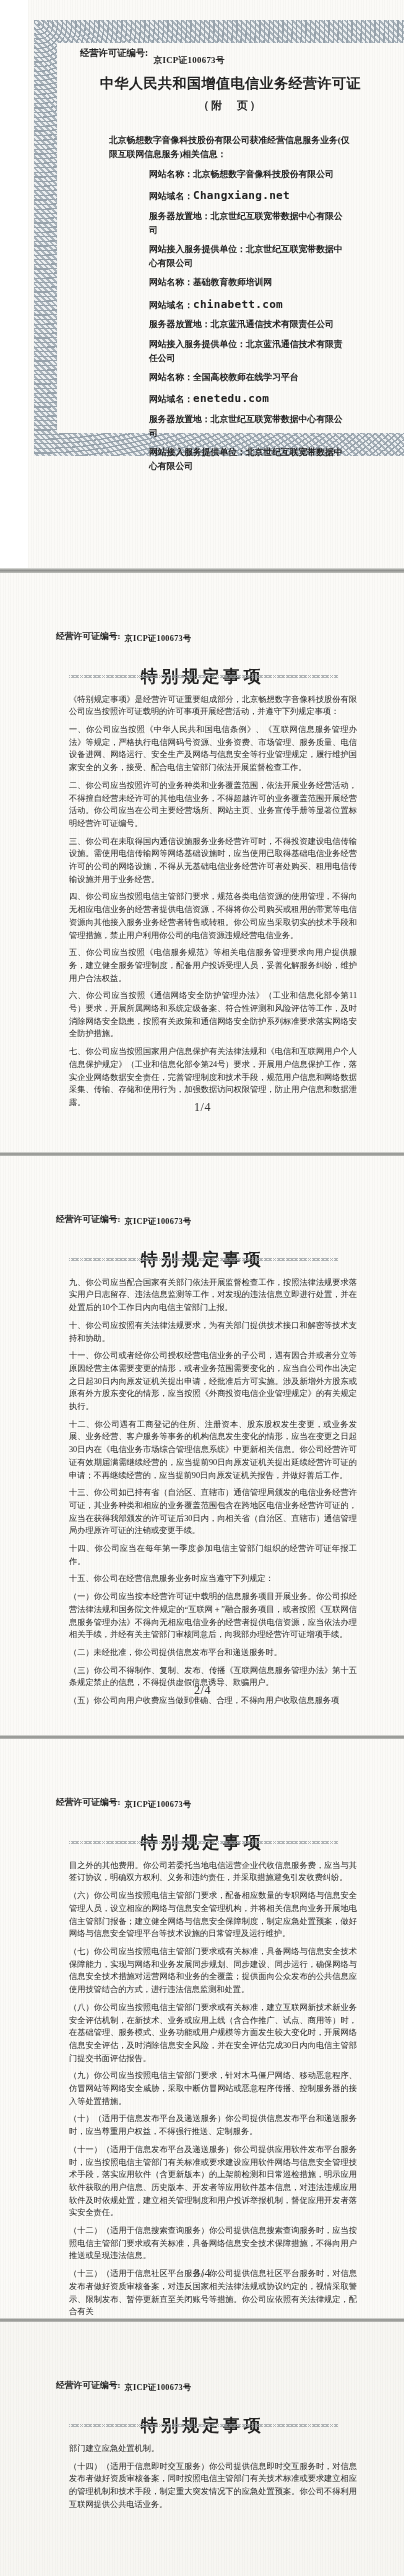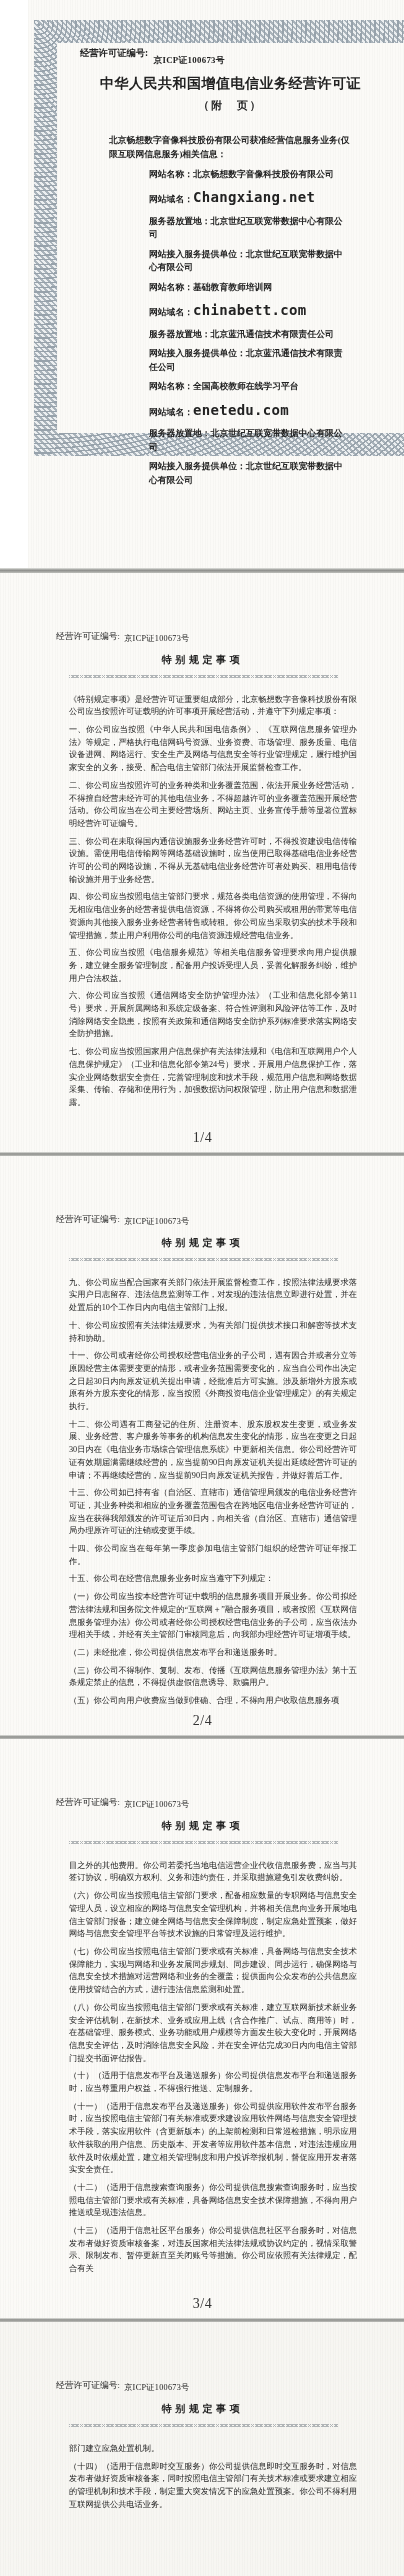--- a/index.html
+++ b/index.html
@@ -23,36 +23,36 @@
   .cert-head .num{display:inline-block;transform:translateY(7.2px);font-size:8.8px;font-weight:bold;letter-spacing:0.3px;margin-left:5.2px;}
   .cert-title{position:absolute;left:0;right:0;top:75px;text-align:center;
     font-size:14px;font-weight:bold;letter-spacing:0.5px;}
   .cert-subtitle{position:absolute;left:0;right:0;top:99px;text-align:center;
     font-size:10.8px;font-weight:bold;letter-spacing:2.1px;}
   .cert-body{position:absolute;left:81px;top:134px;width:242px;
     font-size:8.8px;font-weight:bold;line-height:1.56;word-break:break-all;}
   .cert-intro{margin:0 0 6.2px 0;}
   .entry{margin:0 0 5.7px 0;padding-left:40px;}
   .entry-value.mono{font-family:"DejaVu Sans Mono","Liberation Mono",monospace;
-    font-weight:bold;font-size:14px;letter-spacing:0.3px;}
+    font-weight:bold;font-size:11px;letter-spacing:0.3px;}
 
   
-  .phead{position:absolute;left:56px;top:58px;font-size:8.8px;font-weight:normal;white-space:nowrap;}
+  .phead{position:absolute;left:56px;top:58px;font-size:8.8px;font-weight:bold;white-space:nowrap;}
   .phead .num{display:inline-block;transform:translateY(1.5px);font-size:8.2px;letter-spacing:0.3px;margin-left:4.1px;}
-  .ptitle{position:absolute;left:0;right:0;top:80px;text-align:center;
-    font-size:10px;font-weight:bold;letter-spacing:3.6px;}
+  .ptitle{position:absolute;left:0;right:0;top:92px;text-align:center;
+    font-size:17px;font-weight:bold;letter-spacing:3.6px;}
   .pzig{position:absolute;left:69px;top:102px;width:269px;height:3.6px;opacity:.75;
     background-image:
       repeating-linear-gradient(135deg,#9aa0a4 0 1.3px,transparent 1.3px 3.1px),
       repeating-linear-gradient(45deg,#9aa0a4 0 1.3px,transparent 1.3px 3.1px);}
   .pbody{position:absolute;left:64px;top:116px;width:298px;
     font-size:8.2px;line-height:12.7px;text-align:justify;word-break:break-all;}
   .pbody p{margin:5px;}
-  .pfoot{position:absolute;left:0;right:0;top:557px;text-align:center;
-    font-size:14px;color:#333;letter-spacing:0.5px;}
+  .pfoot{position:absolute;left:0;right:0;top:527px;text-align:center;
+    font-size:12px;color:#333;letter-spacing:0.5px;}
   .page5{background-color:#f7f6f2;}
 </style>
 </head>
 <body>
 
 <div id="canvas">
 
   <div class="page" style="height:568px;margin-left:28px;">
     <div class="cert-frame">
       <div class="cert-inner"></div>
@@ -149,21 +149,21 @@
     <div class="pzig"></div>
     <div class="pbody">
 
     <p class="para">九、你公司应当配合国家有关部门依法开展监督检查工作，按照法律法规要求落实用户日志留存、违法信息监测等工作，对发现的违法信息立即进行处置，并在处置后的10个工作日内向电信主管部门上报。</p>
         <p class="para">十、你公司应按照有关法律法规要求，为有关部门提供技术接口和解密等技术支持和协助。</p>
         <p class="para">十一、你公司或者经你公司授权经营电信业务的子公司，遇有因合并或者分立等原因经营主体需要变更的情形，或者业务范围需要变化的，应当自公司作出决定之日起30日内向原发证机关提出申请，经批准后方可实施。涉及新增外方股东或原有外方股东变化的情形，应当按照《外商投资电信企业管理规定》的有关规定执行。</p>
         <p class="para">十二、你公司遇有工商登记的住所、注册资本、股东股权发生变更，或业务发展、业务经营、客户服务等事务的机构信息发生变化的情形，应当在变更之日起30日内在《电信业务市场综合管理信息系统》中更新相关信息。你公司经营许可证有效期届满需继续经营的，应当提前90日向原发证机关提出延续经营许可证的申请；不再继续经营的，应当提前90日向原发证机关报告，并做好善后工作。</p>
         <p class="para">十三、你公司如已持有省（自治区、直辖市）通信管理局颁发的电信业务经营许可证，其业务种类和相应的业务覆盖范围包含在跨地区电信业务经营许可证的，应当在获得我部颁发的许可证后30日内，向相关省（自治区、直辖市）通信管理局办理原许可证的注销或变更手续。</p>
         <p class="para">十四、你公司应当在每年第一季度参加电信主管部门组织的经营许可证年报工作。</p>
         <p class="para">十五、你公司在经营信息服务业务时应当遵守下列规定：</p>
-        <p class="para">（一）你公司应当按本经营许可证中载明的信息服务项目开展业务。你公司拟经营法律法规和国务院文件规定的“互联网＋”融合服务项目，或者按照《互联网信息服务管理办法》你公司或者经你公司授权经营电信业务的子公司，应当依法办理相关手续，并经有关主管部门审核同意后，向我部办理经营许可证增项手续。</p>
+        <p class="para">（一）你公司应当按本经营许可证中载明的信息服务项目开展业务。你公司拟经营法律法规和国务院文件规定的“互联网＋”融合服务项目，或者按照《互联网信息服务管理办法》不得向无相应电信业务的经营者提供电信资源，应当依法办理相关手续，并经有关主管部门审核同意后，向我部办理经营许可证增项手续。</p>
         <p class="para">（二）未经批准，你公司提供信息发布平台和递送服务时。</p>
         <p class="para">（三）你公司不得制作、复制、发布、传播《互联网信息服务管理办法》第十五条规定禁止的信息，不得提供虚假信息诱导、欺骗用户。</p>
         <p class="para">（五）你公司向用户收费应当做到准确、合理，不得向用户收取信息服务项</p>
       </div>
     <div class="pfoot">2/4</div>
   </div>
 
   <div class="gap" style="height:4.1px;"></div>
 
   <div class="page" style="height:579px;">
@@ -171,20 +171,21 @@
       <span>经营许可证编号:</span><span class="num">京ICP证100673号</span>
     </div>
     <div class="ptitle">特别规定事项</div>
     <div class="pzig"></div>
     <div class="pbody">
 
     <p class="para">目之外的其他费用。你公司若委托当地电信运营企业代收信息服务费，应当与其签订协议，明确双方权利、义务和违约责任，并采取措施避免引发收费纠纷。</p>
         <p class="para">（六）你公司应当按照电信主管部门要求，配备相应数量的专职网络与信息安全管理人员，设立相应的网络与信息安全管理机构，并将相关信息向业务开展地电信主管部门报备；建立健全网络与信息安全保障制度，制定应急处置预案，做好网络与信息安全管理平台等技术设施的日常管理及运行维护。</p>
         <p class="para">（七）你公司应当按照电信主管部门要求或有关标准，具备网络与信息安全技术保障能力，实现与网络和业务发展同步规划、同步建设、同步运行，确保网络与信息安全技术措施对运营网络和业务的全覆盖；提供面向公众发布的公共信息应使用技管结合的方式，进行违法信息监测和处置。</p>
         <p class="para">（八）你公司应当按照电信主管部门要求或有关标准，建立互联网新技术新业务安全评估机制，在新技术、业务或应用上线（含合作推广、试点、商用等）时，在基础管理、服务模式、业务功能或用户规模等方面发生较大变化时，开展网络信息安全评估，及时消除信息安全风险，并在安全评估完成30日内向电信主管部门提交书面评估报告。</p>
+        <p class="para">（九）你公司应当按照电信主管部门要求，针对木马僵尸网络、移动恶意程序、仿冒网站等网络安全威胁，采取中断仿冒网站或恶意程序传播、控制服务器的接入等处置措施。</p>
         <p class="para">（十）（适用于信息发布平台及递送服务）你公司提供信息发布平台和递送服务时，应当尊重用户权益，不得强行推送、定制服务。</p>
         <p class="para">（十一）（适用于信息发布平台及递送服务）你公司提供应用软件发布平台服务时，应当按照电信主管部门有关标准或要求建设应用软件网络与信息安全管理技术手段，落实应用软件（含更新版本）的上架前检测和日常巡检措施，明示应用软件获取的用户信息、历史版本、开发者等应用软件基本信息，对违法违规应用软件及时依规处置，建立相关管理制度和用户投诉举报机制，督促应用开发者落实安全责任。</p>
         <p class="para">（十二）（适用于信息搜索查询服务）你公司提供信息搜索查询服务时，应当按照电信主管部门要求或有关标准，具备网络信息安全技术保障措施，不得向用户推送或呈现违法信息。</p>
         <p class="para">（十三）（适用于信息社区平台服务）你公司提供信息社区平台服务时，对信息发布者做好资质审核备案，对违反国家相关法律法规或协议约定的，视情采取警示、限制发布、暂停更新直至关闭账号等措施。你公司应依照有关法律规定，配合有关</p>
       </div>
     <div class="pfoot">3/4</div>
   </div>
 
   <div class="gap" style="height:4.1px;"></div>
 

